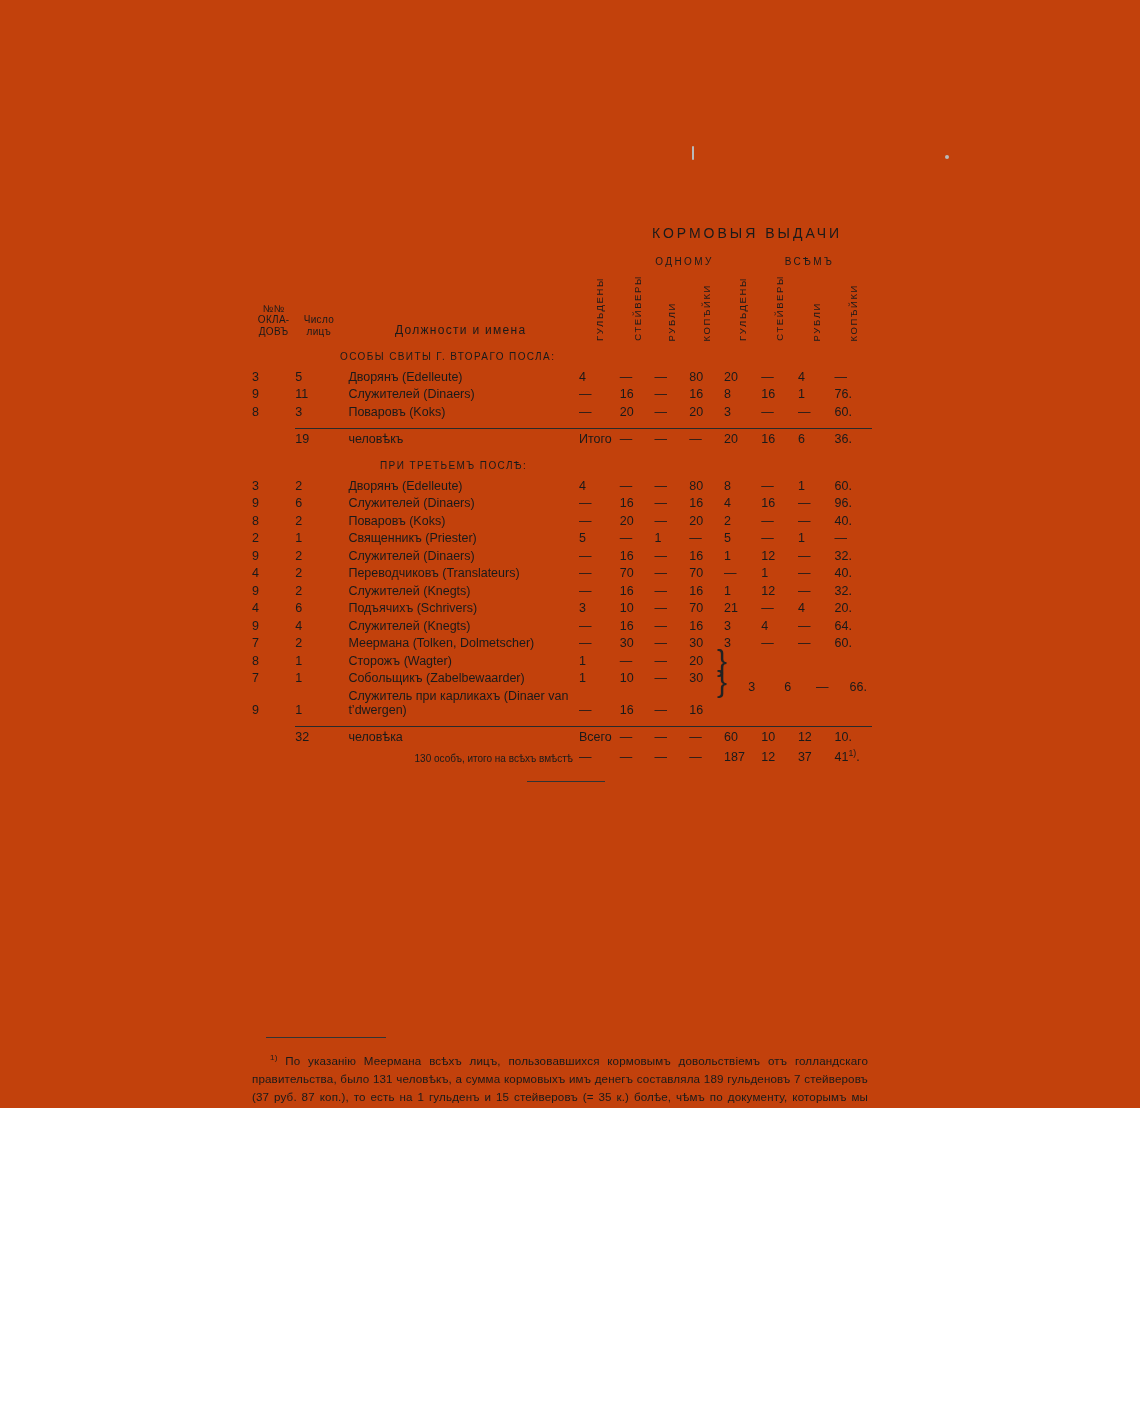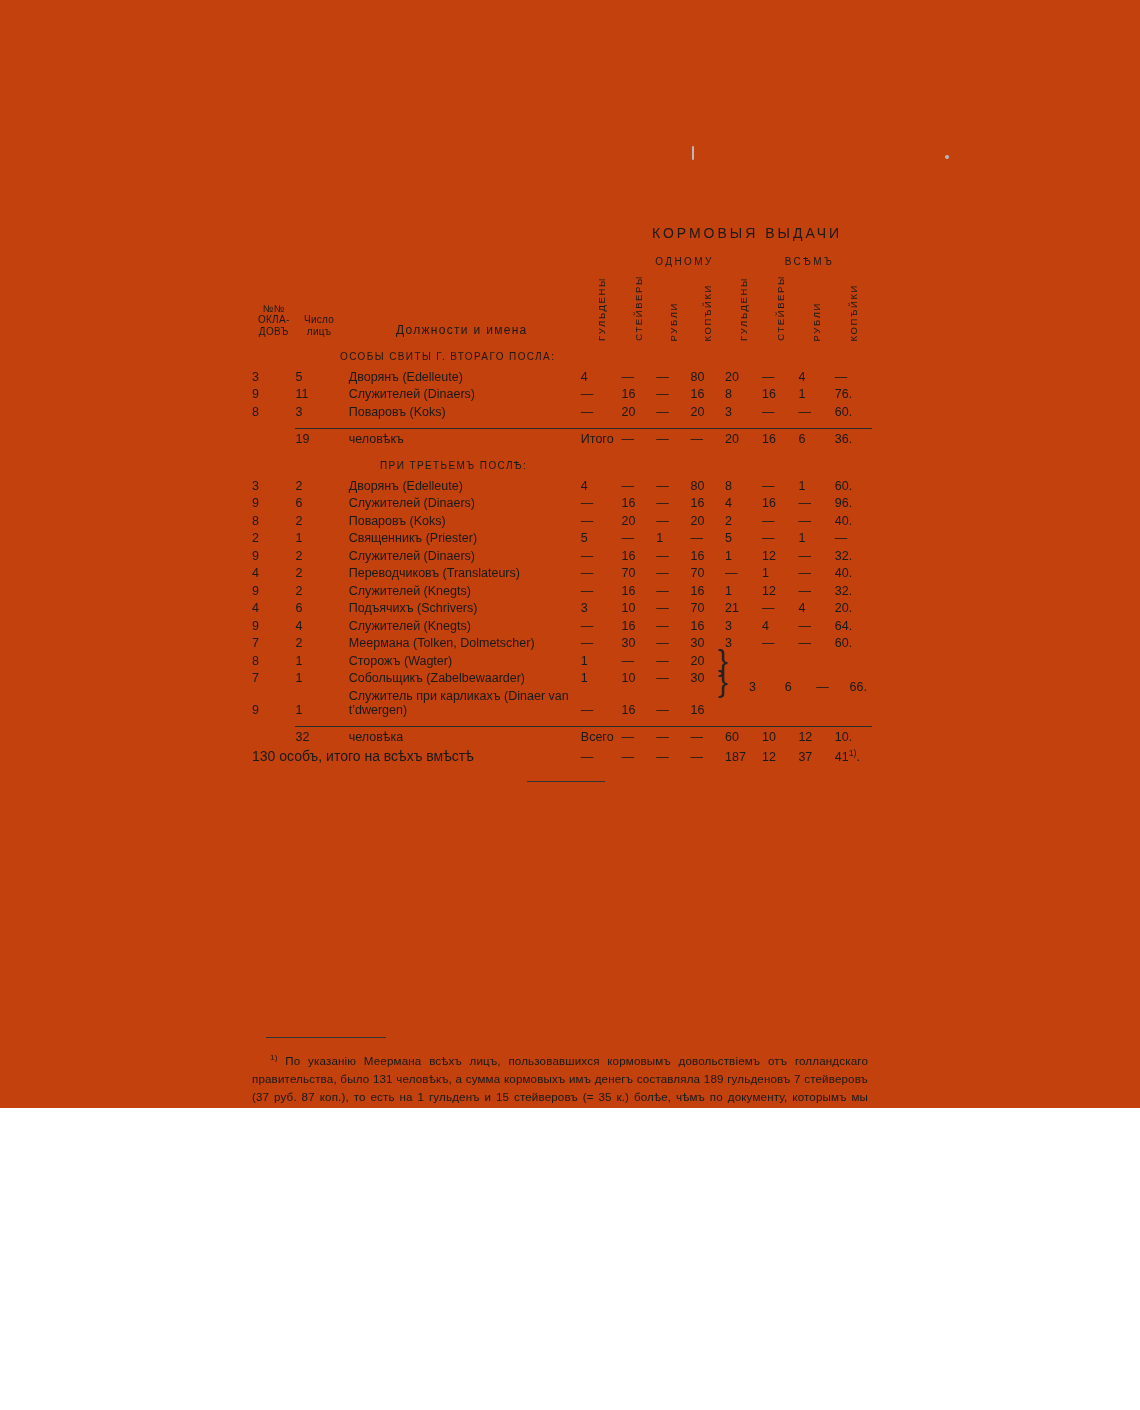--- a/index.html
+++ b/index.html
@@ -140,21 +140,22 @@
   .brace {
     position: absolute;
     right: -3px;
     top: 2px;
     font-size: 30px;
     line-height: .6;
     color: #222;
   }
 
   .grand {
-    font-size: 14px;
+    font-size: 10px;
+    text-align: right;
     padding-right: 6px !important;
     white-space: nowrap;
   }
 
   
   .mid-divider {
     position: absolute;
     left: 527px;
     top: 781px;
     width: 78px;

